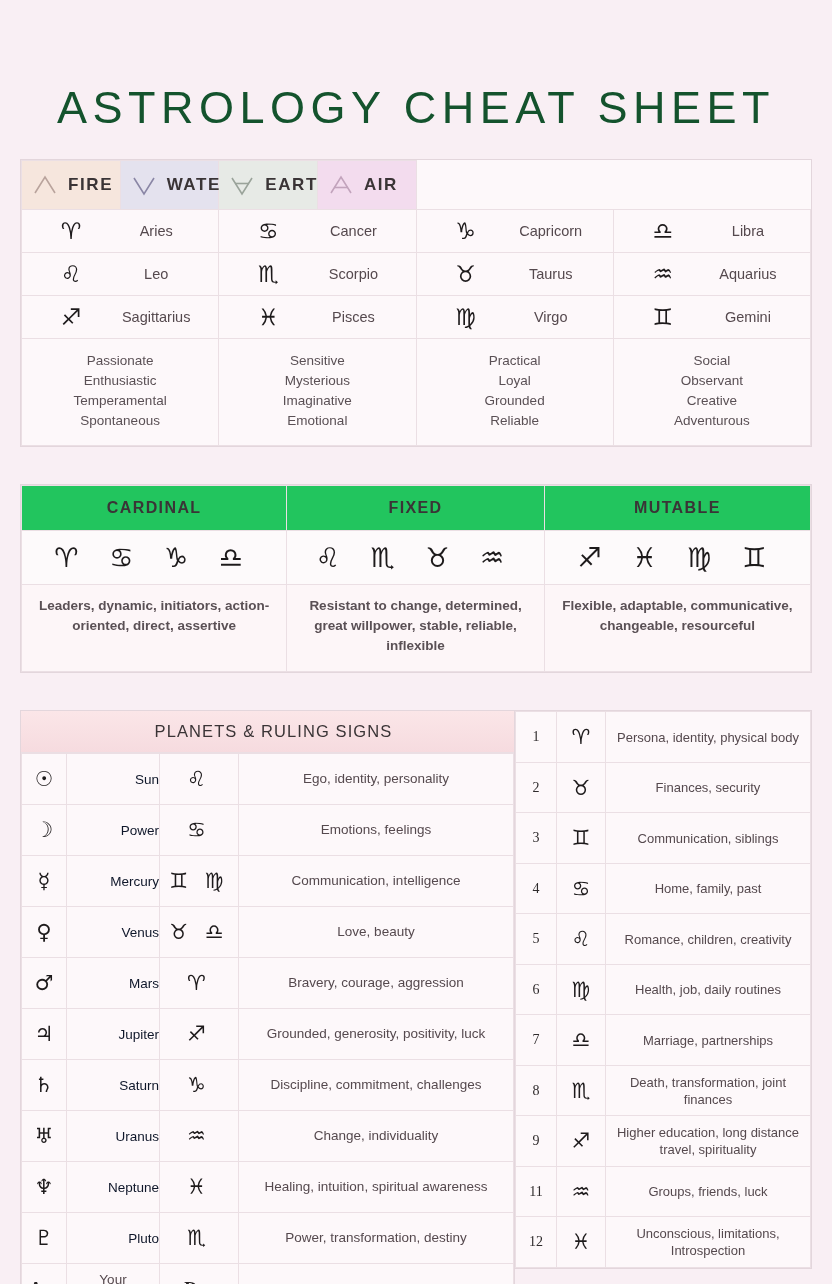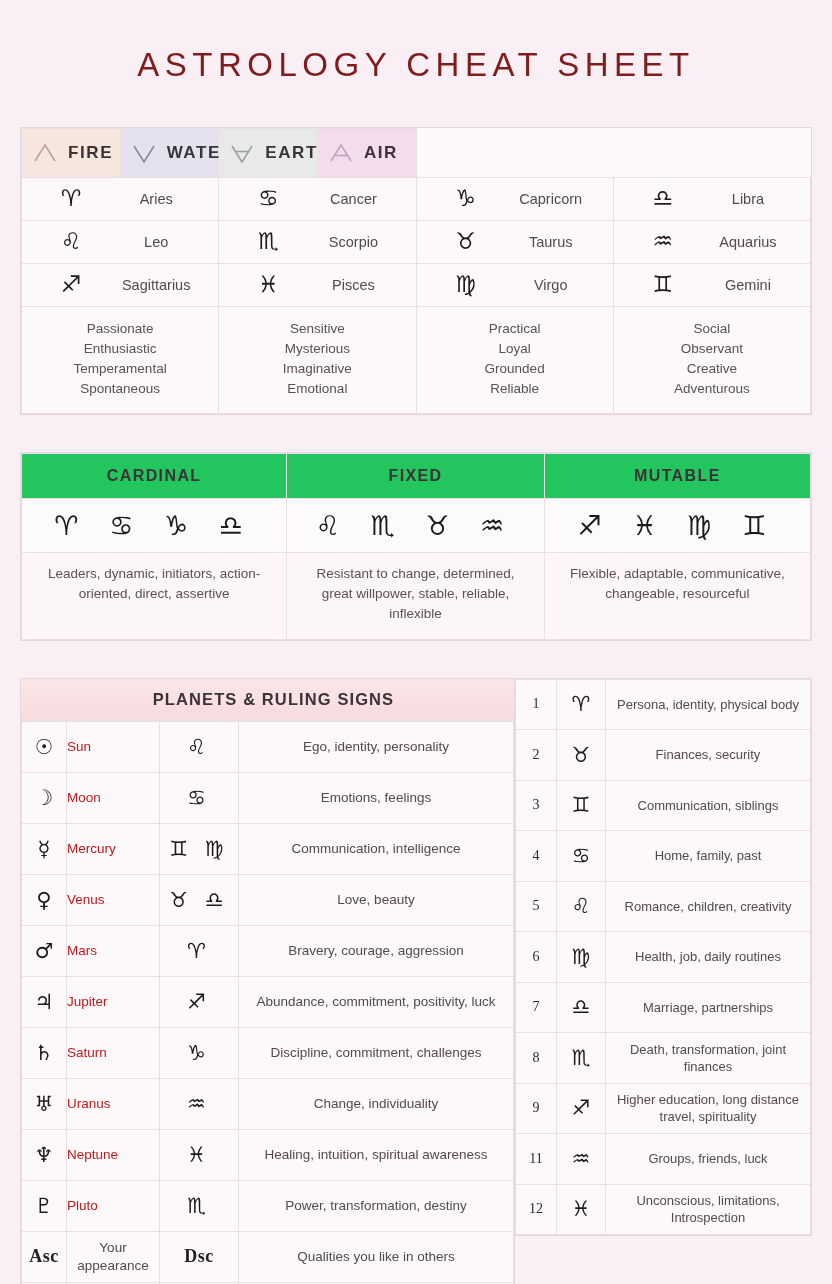--- a/index.html
+++ b/index.html
@@ -18,37 +18,37 @@
     width: 832px;
     height: 1284px;
     box-sizing: border-box;
     padding: 0 20px;
     position: relative;
   }
 
   
   .title {
     text-align: center;
-    font-size: 33px;
+    font-size: 45px;
     letter-spacing: 5.5px;
     font-weight: 300;
-    color: #7f1d1d;
-    padding-top: 48px;
+    color: #14532d;
+    padding-top: 84px;
     padding-bottom: 6px;
     line-height: 1.05;
     white-space: nowrap;
   }
 
   
   .block {
     border: 1px solid #e3d6dc;
     background: #fdf8fa;
     box-sizing: border-box;
   }
-  .elements-block { margin-top: 38px; }
+  .elements-block { margin-top: 22px; }
   .modes-block { margin-top: 37px; }
   .bottom-wrap {
     margin-top: 37px;
     display: flex;
     align-items: flex-start;
   }
 
   table {
     border-collapse: collapse;
     width: 100%;
@@ -144,20 +144,21 @@
   }
   .modes .mode-desc {
     text-align: center;
     font-size: 13.5px;
     line-height: 20px;
     color: #5a5055;
     padding: 11px 12px 13px;
     vertical-align: top;
     background: #fdf6f8;
     height: 62px;
+    font-weight: bold;
   }
 
   
   .planets-block {
     border: 1px solid #e3d6dc;
     width: 495px;
     box-sizing: border-box;
     background: #fdf8fa;
   }
   .houses-block {
@@ -165,44 +166,44 @@
     border-left: none;
     width: 297px;
     box-sizing: border-box;
     background: #fdf8fa;
   }
   .section-head {
     height: 41px;
     text-align: right;
     font-size: 16.5px;
     letter-spacing: 1.1px;
-    font-weight: bold;
+    font-weight: normal;
     color: #3a3436;
     background: linear-gradient(180deg, #fbe6e8 0%, #f6dbdf 100%);
     border-bottom: 1px solid #ebdfe4;
     display: flex;
     align-items: center;
     justify-content: center;
     padding-left: 12px;
   }
 
   .planets td { height: 44px; }
   .p-glyph {
     width: 44px;
     text-align: center;
     font-size: 21px;
     font-family: "DejaVu Sans", sans-serif;
     color: #1d1a1b;
     vertical-align: middle;
   }
   .p-name {
     width: 92px;
-    text-align: left;
+    text-align: right;
     font-size: 13.5px;
-    color: #b91c1c;
+    color: #0f172a;
     vertical-align: middle;
   }
   .p-rule {
     width: 78px;
     text-align: center;
     font-size: 21px;
     font-family: "DejaVu Sans", sans-serif;
     color: #1d1a1b;
     vertical-align: middle;
     letter-spacing: 5px;
@@ -397,21 +398,21 @@
       <table class="planets">
         <tbody>
             <tr>
           <td class="p-glyph">☉</td>
           <td class="p-name">Sun</td>
           <td class="p-rule">♌</td>
           <td class="p-desc">Ego, identity, personality</td>
         </tr>
         <tr>
           <td class="p-glyph">☽</td>
-          <td class="p-name">Moon</td>
+          <td class="p-name">Power</td>
           <td class="p-rule">♋</td>
           <td class="p-desc">Emotions, feelings</td>
         </tr>
         <tr>
           <td class="p-glyph">☿</td>
           <td class="p-name">Mercury</td>
           <td class="p-rule">♊ ♍</td>
           <td class="p-desc">Communication, intelligence</td>
         </tr>
         <tr>
@@ -423,21 +424,21 @@
         <tr>
           <td class="p-glyph">♂</td>
           <td class="p-name">Mars</td>
           <td class="p-rule">♈</td>
           <td class="p-desc">Bravery, courage, aggression</td>
         </tr>
         <tr>
           <td class="p-glyph">♃</td>
           <td class="p-name">Jupiter</td>
           <td class="p-rule">♐</td>
-          <td class="p-desc">Abundance, commitment, positivity, luck</td>
+          <td class="p-desc">Grounded, generosity, positivity, luck</td>
         </tr>
         <tr>
           <td class="p-glyph">♄</td>
           <td class="p-name">Saturn</td>
           <td class="p-rule">♑</td>
           <td class="p-desc">Discipline, commitment, challenges</td>
         </tr>
         <tr>
           <td class="p-glyph">♅</td>
           <td class="p-name">Uranus</td>

